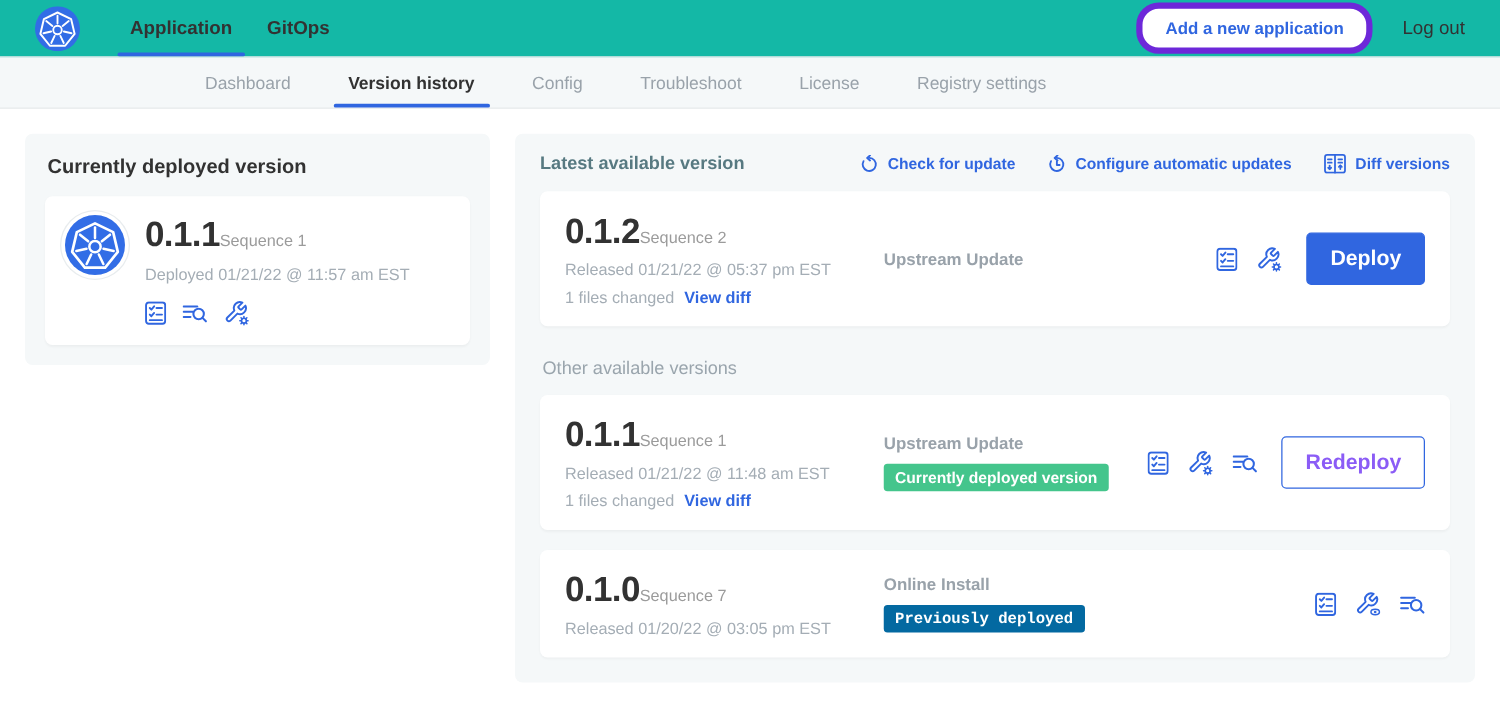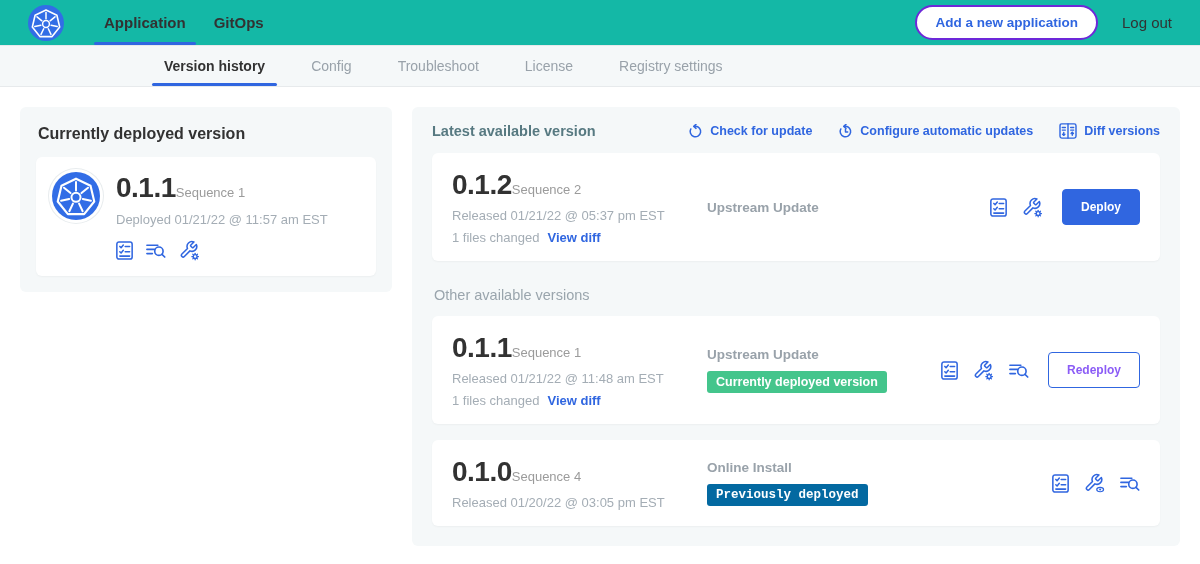--- a/index.html
+++ b/index.html
@@ -20,21 +20,21 @@
     position:relative; display:flex; align-items:center;
     padding:0 14px; font-size:15px; font-weight:700; color:#323232; cursor:pointer;
   }
   .header-tab.inactive { font-weight:700; }
   .header-tab.active::after {
     content:""; position:absolute; left:4px; right:4px; bottom:0;
     height:3px; background:#3066e0; border-radius:2px;
   }
   .header-right { margin-left:auto; display:flex; align-items:center; gap:24px; }
   .pill-btn {
-    border:2px solid #6d28d9; color:#3066e0; background:#fff;
+    border:5px solid #6d28d9; color:#3066e0; background:#fff;
     font-family:"Liberation Sans",sans-serif;
     font-size:13.5px; font-weight:700; border-radius:18px;
     padding:8px 18px; cursor:pointer;
   }
   .logout { font-size:15px; font-weight:400; color:#323232; cursor:pointer; }
 
   
   .subnav {
     height:41px; background:#f5f8f9; border-bottom:1px solid #e7eaec;
     display:flex; align-items:stretch; padding-left:150px; gap:18px;
@@ -94,21 +94,21 @@
   .vc-col2 { flex:1; padding-right:11px; }
   .source { font-size:13.5px; font-weight:700; color:#99a2aa; }
   .badge {
     display:inline-block; margin-top:9px; padding:4px 9px; border-radius:3px;
     font-size:12.5px; font-weight:700; color:#fff;
   }
   .badge.green { background:#44c58c; }
   .badge.gray  { background:#0369a1;font-family:Liberation Mono, monospace; }
   .vc-col3 { margin-left:auto; display:flex; align-items:center; gap:15px; }
   .btn {
-    font-family:"Liberation Sans",sans-serif; font-size:12px; font-weight:700;
+    font-family:"Liberation Sans",sans-serif; font-size:17px; font-weight:700;
     border-radius:4px; padding:10px 18px; cursor:pointer; margin-left:4px;
   }
   .btn-primary { background:#3066e0; border:1px solid #3066e0; color:#fff; }
   .btn-outline { background:#fff; border:1px solid #3066e0; color:#8b5cf6; }
 </style>
 </head>
 <body>
 
 <svg width="0" height="0" style="position:absolute">
   <defs>
@@ -201,20 +201,21 @@
   <div class="header-tab inactive">
     <span>GitOps</span>
   </div>
   <div class="header-right">
     <button class="pill-btn">Add a new application</button>
     <span class="logout">Log out</span>
   </div>
 </div>
 
 <div class="subnav">
+  <div class="subnav-tab">Dashboard</div>
   <div class="subnav-tab active">Version history</div>
   <div class="subnav-tab">Config</div>
   <div class="subnav-tab">Troubleshoot</div>
   <div class="subnav-tab">License</div>
   <div class="subnav-tab">Registry settings</div>
 </div>
 
 <div class="main">
 
   <div class="panel deployed-panel">
@@ -348,21 +349,21 @@
             </svg>
           </span>
         <button class="btn btn-outline">Redeploy</button>
       </div>
     </div>
 
     <div class="version-card">
       <div class="vc-col1">
         <div class="ver-line">
           <span class="ver-big">0.1.0</span>
-          <span class="seq">Sequence 4</span>
+          <span class="seq">Sequence 7</span>
         </div>
         <div class="released">Released 01/20/22 @ 03:05 pm EST</div>
       </div>
       <div class="vc-col2">
         <div class="source">Online Install</div>
         <span class="badge gray">Previously deployed</span>
       </div>
       <div class="vc-col3">
         <span class="icon-btn">
           <svg width="17" height="19" viewBox="0 0 20 22">

